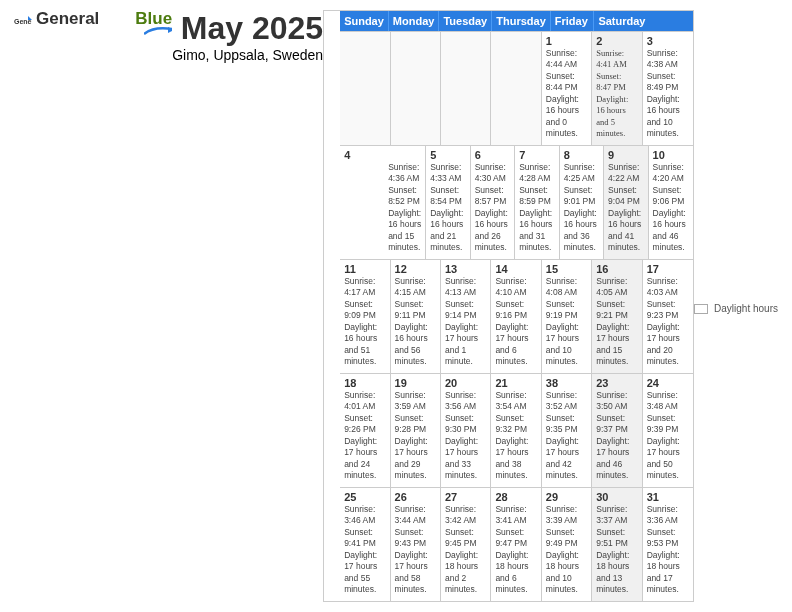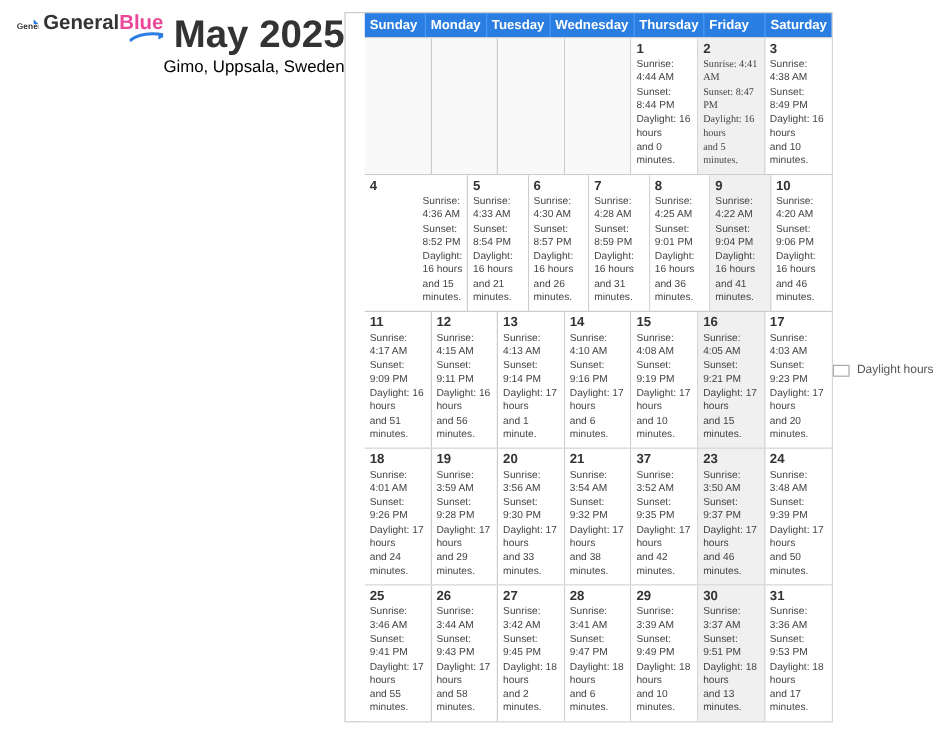--- a/index.html
+++ b/index.html
@@ -124,42 +124,41 @@
 <div class="page">
   <div class="header">
     <div class="logo">
       <svg class="logo-icon" viewBox="0 0 36 36" width="36" height="36">
         <text x="0" y="20" font-size="14" font-weight="bold" fill="#333">General</text>
         <polygon points="28,4 36,12 28,12" fill="#2a7de1"></polygon>
       </svg>
       <div style="line-height:1.1;">
         <div style="display:flex;gap:0;">
           <span style="font-size:17px;font-weight:bold;color:#333;">General</span>
-          <span style="font-size:17px;font-weight:bold;color:#ec4899;">Blue</span>
+          <span style="font-size:17px;font-weight:bold;color:#4d7c0f;margin-left:36px;">Blue</span>
         </div>
         <div style="display:flex;justify-content:flex-end;margin-top:-3px;">
           <svg width="28" height="10" viewBox="0 0 28 10">
             <path d="M0,8 Q10,0 28,3" stroke="#2a7de1" stroke-width="2.5" fill="none"></path>
             <polygon points="24,1 30,4 24,7" fill="#2a7de1"></polygon>
           </svg>
         </div>
       </div>
     </div>
     <div class="title-block">
       <div class="month-title">May 2025</div>
       <div class="location-title">Gimo, Uppsala, Sweden</div>
     </div>
   </div>
 
   <div class="calendar">
     <div class="cal-header-row">
     <div class="cal-header-cell">Sunday</div>
         <div class="cal-header-cell">Monday</div>
         <div class="cal-header-cell">Tuesday</div>
-        <div class="cal-header-cell">Wednesday</div>
         <div class="cal-header-cell">Thursday</div>
         <div class="cal-header-cell">Friday</div>
         <div class="cal-header-cell">Saturday</div>
       </div>
     <div class="cal-body">
     <div class="cal-row">
           <div class="cal-cell empty"></div>
           <div class="cal-cell empty"></div>
           <div class="cal-cell empty"></div>
           <div class="cal-cell empty"></div>
@@ -310,21 +309,21 @@
 and 33 minutes.</div>
           </div>
           <div class="cal-cell">
             <div class="day-number">21</div>
             <div class="day-info" style="white-space: pre-line;">Sunrise: 3:54 AM
 Sunset: 9:32 PM
 Daylight: 17 hours
 and 38 minutes.</div>
           </div>
           <div class="cal-cell">
-            <div class="day-number">37</div>
+            <div class="day-number">38</div>
             <div class="day-info" style="white-space: pre-line;">Sunrise: 3:52 AM
 Sunset: 9:35 PM
 Daylight: 17 hours
 and 42 minutes.</div>
           </div>
           <div class="cal-cell shaded">
             <div class="day-number">23</div>
             <div class="day-info" style="white-space: pre-line;">Sunrise: 3:50 AM
 Sunset: 9:37 PM
 Daylight: 17 hours

